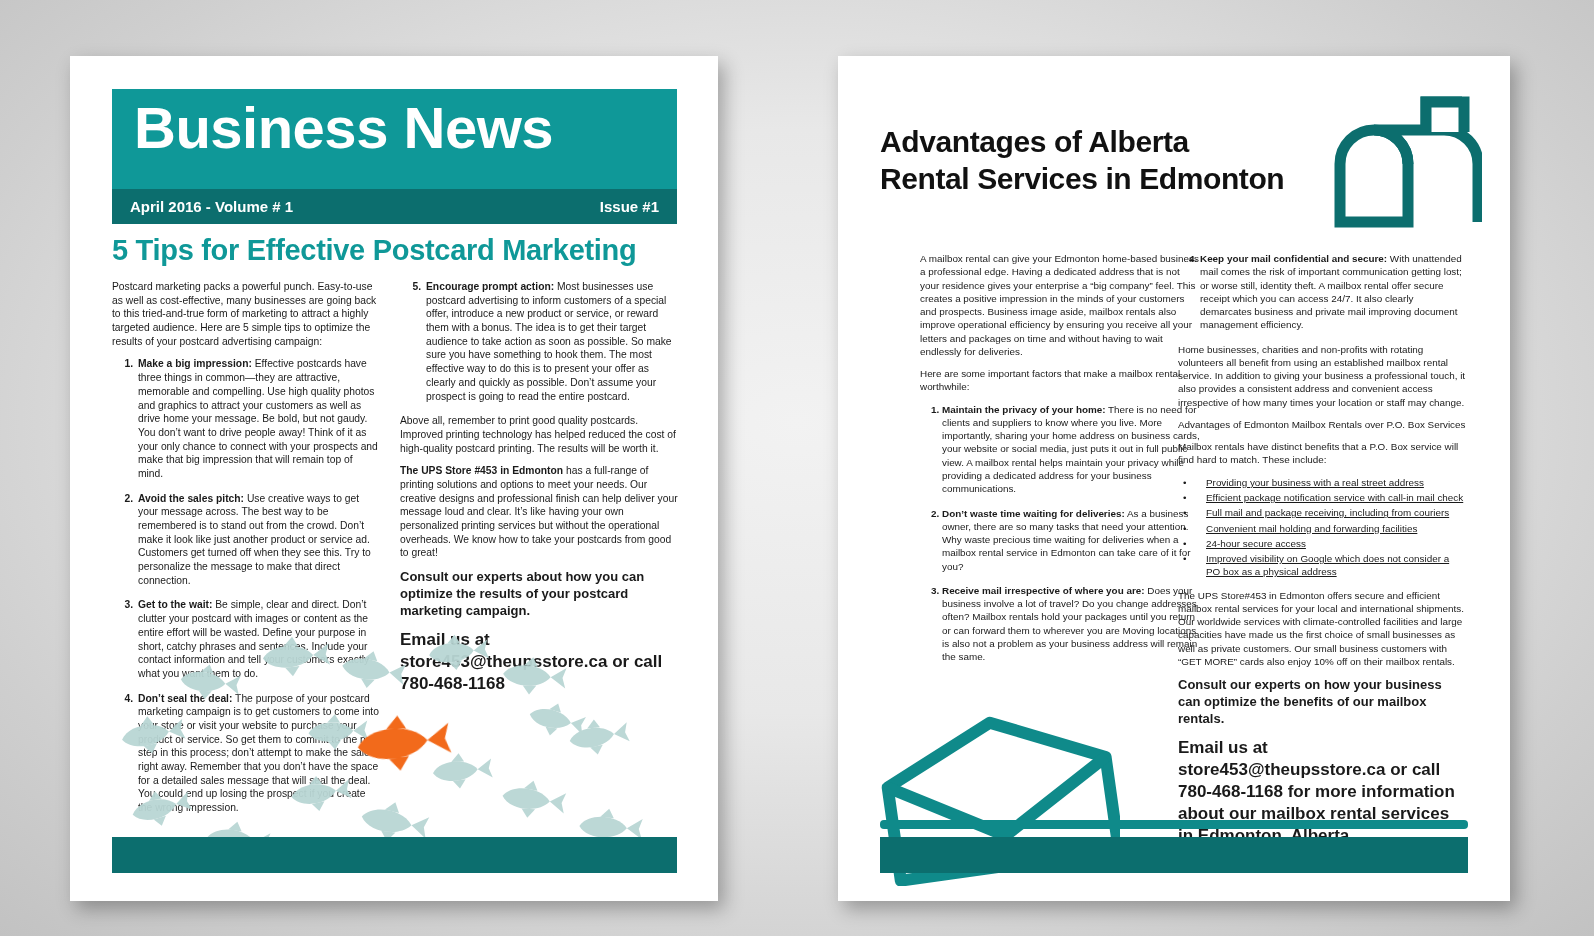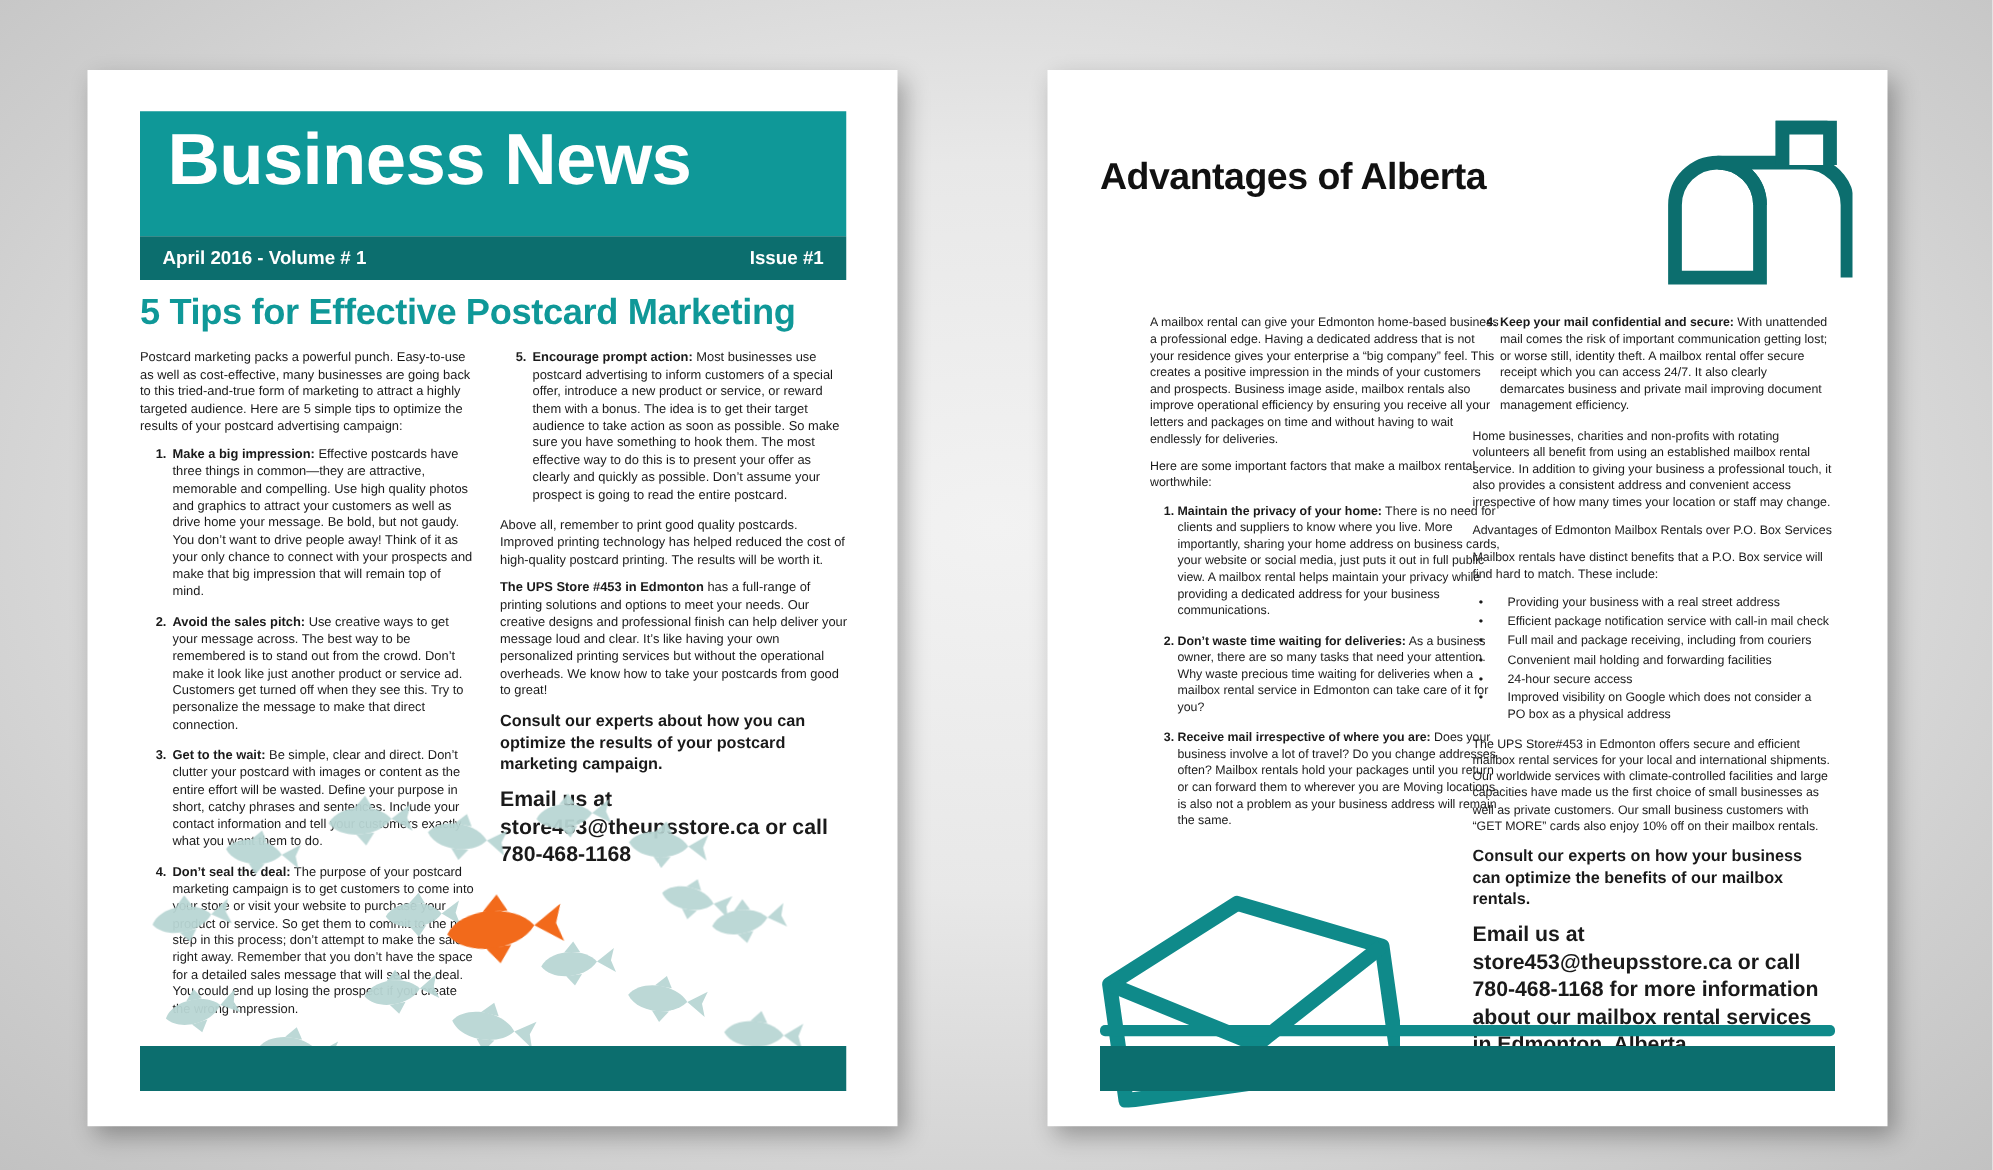--- a/index.html
+++ b/index.html
@@ -191,20 +191,21 @@
 
   ul.bullets {
     margin: 0 0 10px 0;
     padding-left: 16px;
     list-style: none;
   }
   ul.bullets li {
     position: relative;
     margin-bottom: 2px;
     padding-left: 12px;
+    text-decoration: underline;
   }
   ul.bullets li::before {
     content: "•";
     position: absolute;
     left: -11px;
     top: 0;
   }
   .sub-bold { font-weight: normal; margin: 0 0 9px 0; }
 
   .envelope-art {
@@ -318,20 +319,21 @@
         </g>
         <rect x="100" y="12" width="40" height="26" fill="#ffffff"></rect>
         <g fill="none" stroke="#0c6e6e" stroke-width="11">
           <path d="M104,38 L104,8 L142,8 L142,38"></path>
         </g>
       </svg>
     </div>
 
     <div class="r-title">
       <div>Advantages of Alberta</div>
+      <div>Rental Services in Edmonton</div>
     </div>
 
     <div class="r-col c1">
       <p>A mailbox rental can give your Edmonton home-based business a professional edge. Having a dedicated address that is not your residence gives your enterprise a “big company” feel. This creates a positive impression in the minds of your customers and prospects. Business image aside, mailbox rentals also improve operational efficiency by ensuring you receive all your letters and packages on time and without having to wait endlessly for deliveries.</p>
       <p>Here are some important factors that make a mailbox rental worthwhile:</p>
       <ol class="rtips">
         <li><span class="tip-lead">Maintain the privacy of your home:</span><span> There is no need for clients and suppliers to know where you live. More importantly, sharing your home address on business cards, your website or social media, just puts it out in full public view. A mailbox rental helps maintain your privacy while providing a dedicated address for your business communications.</span></li>
         <li><span class="tip-lead">Don’t waste time waiting for deliveries:</span><span> As a business owner, there are so many tasks that need your attention. Why waste precious time waiting for deliveries when a mailbox rental service in Edmonton can take care of it for you?</span></li>
         <li><span class="tip-lead">Receive mail irrespective of where you are:</span><span> Does your business involve a lot of travel? Do you change addresses often? Mailbox rentals hold your packages until you return or can forward them to wherever you are Moving locations is also not a problem as your business address will remain the same.</span></li>
       </ol>

